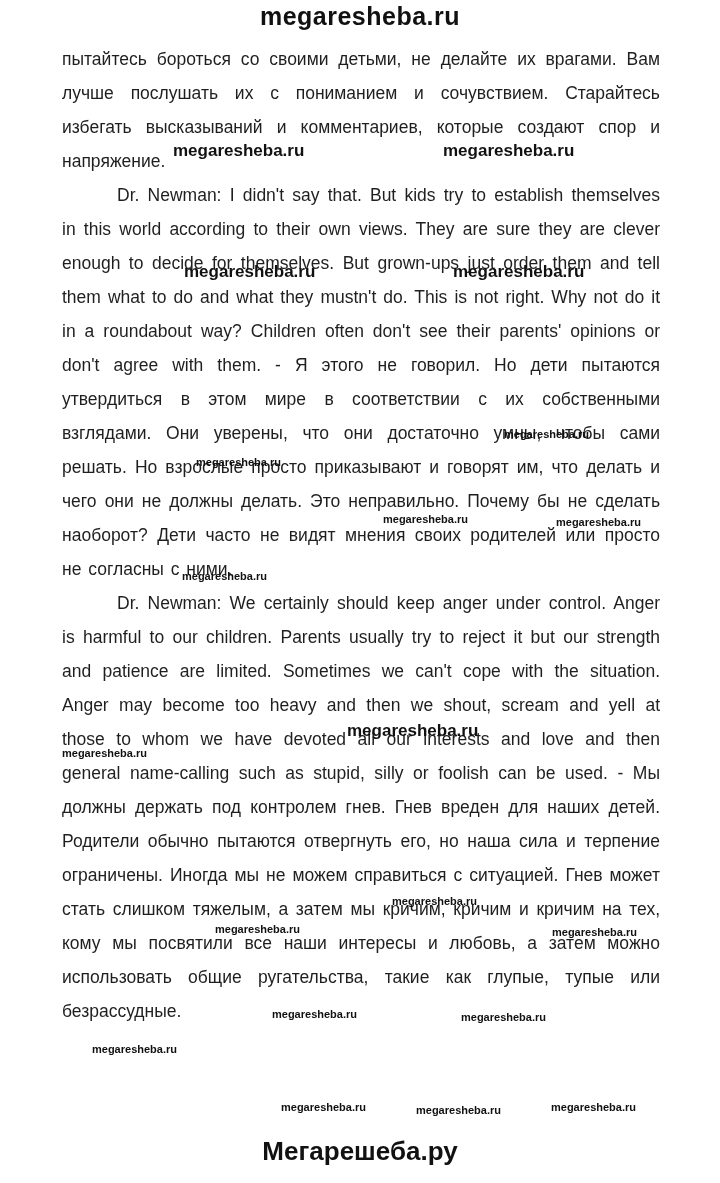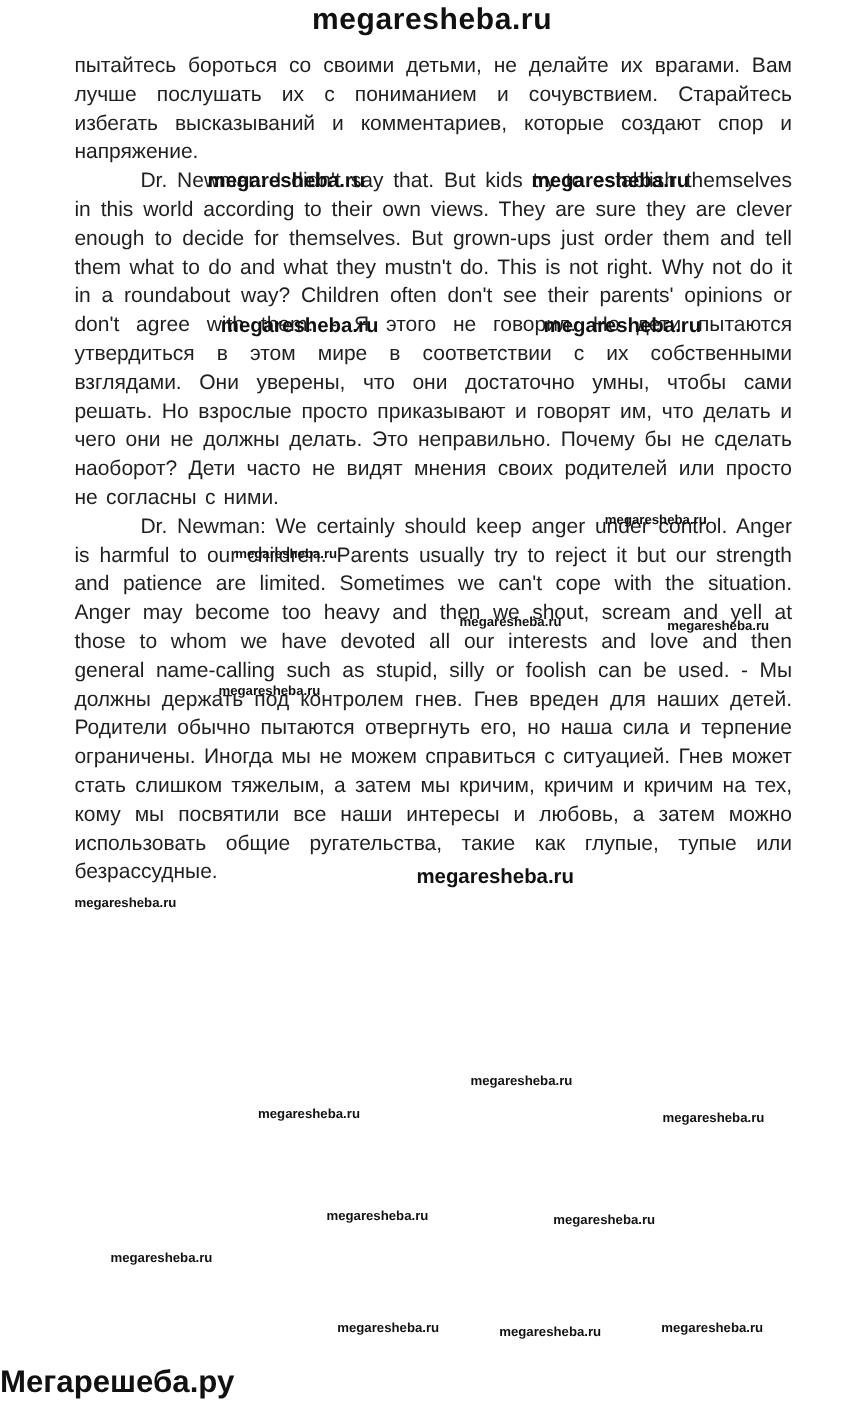--- a/index.html
+++ b/index.html
@@ -21,31 +21,32 @@
     font-size: 25px;
     font-weight: 700;
     color: #111111;
     letter-spacing: 0.5px;
   }
   .footer-wm {
     position: absolute;
     top: 1136px;
     left: 0;
     width: 720px;
+    text-align: center;
     font-size: 26px;
     font-weight: 700;
     color: #111111;
   }
   .body-text {
     position: absolute;
     top: 42px;
     left: 62px;
     width: 598px;
     font-size: 17.5px;
-    line-height: 24px;
+    line-height: 34px;
     text-align: justify;
     word-spacing: 2px;
   }
   .body-text p { margin: 0; padding: 0; }
   .body-text p.indent { text-indent: 55px; }
   .wm-layer {
     position: absolute;
     top: 0; left: 0;
     width: 720px; height: 1183px;
     pointer-events: none;

